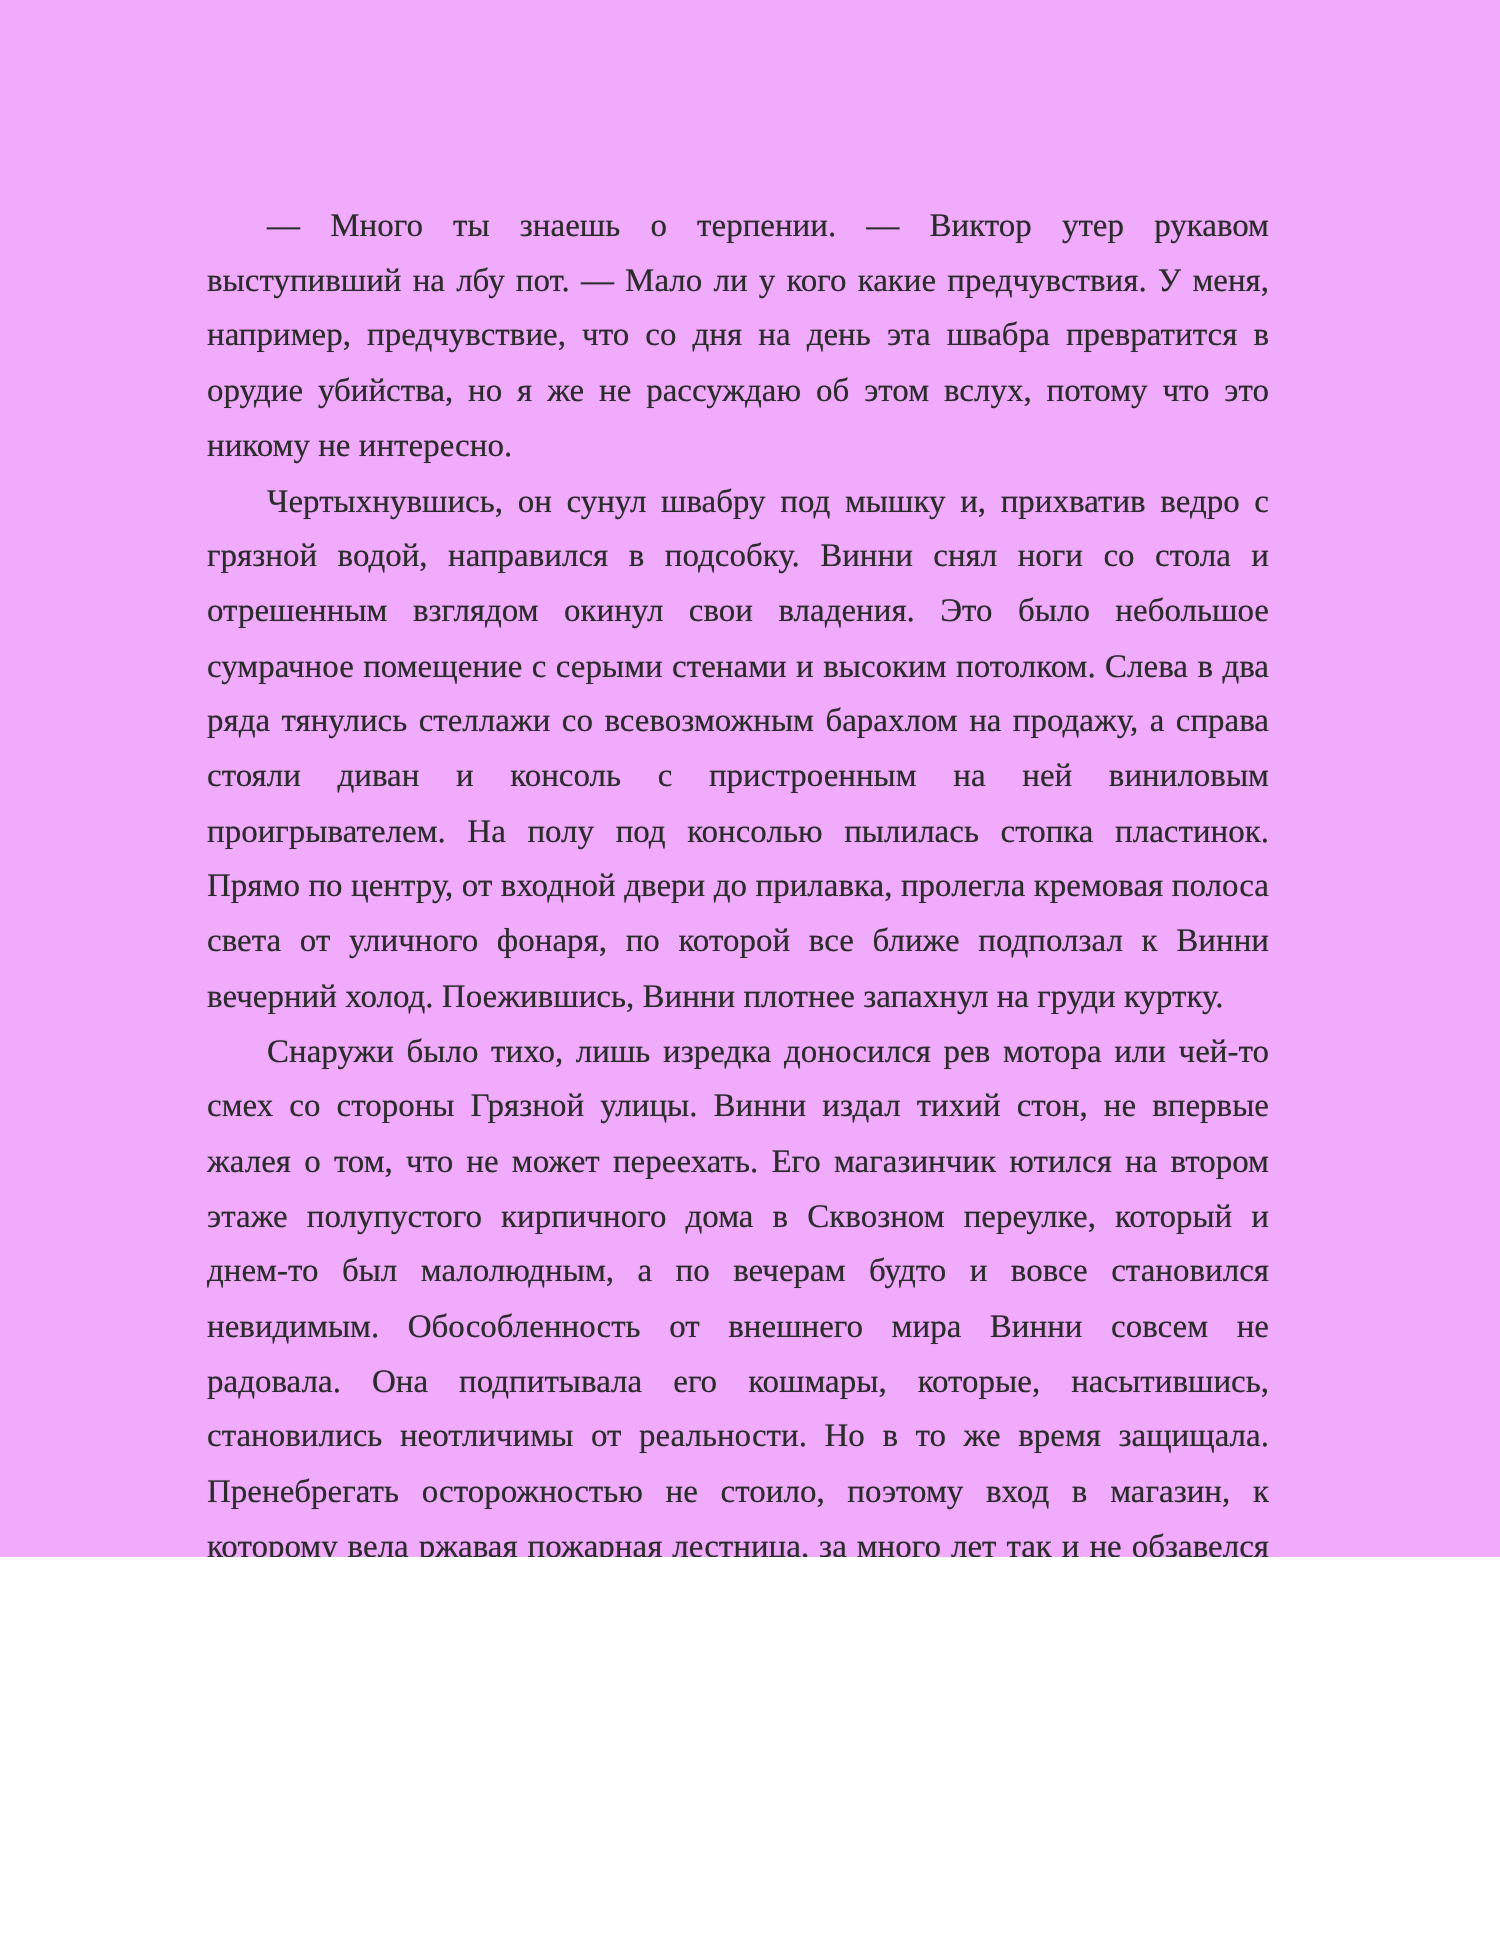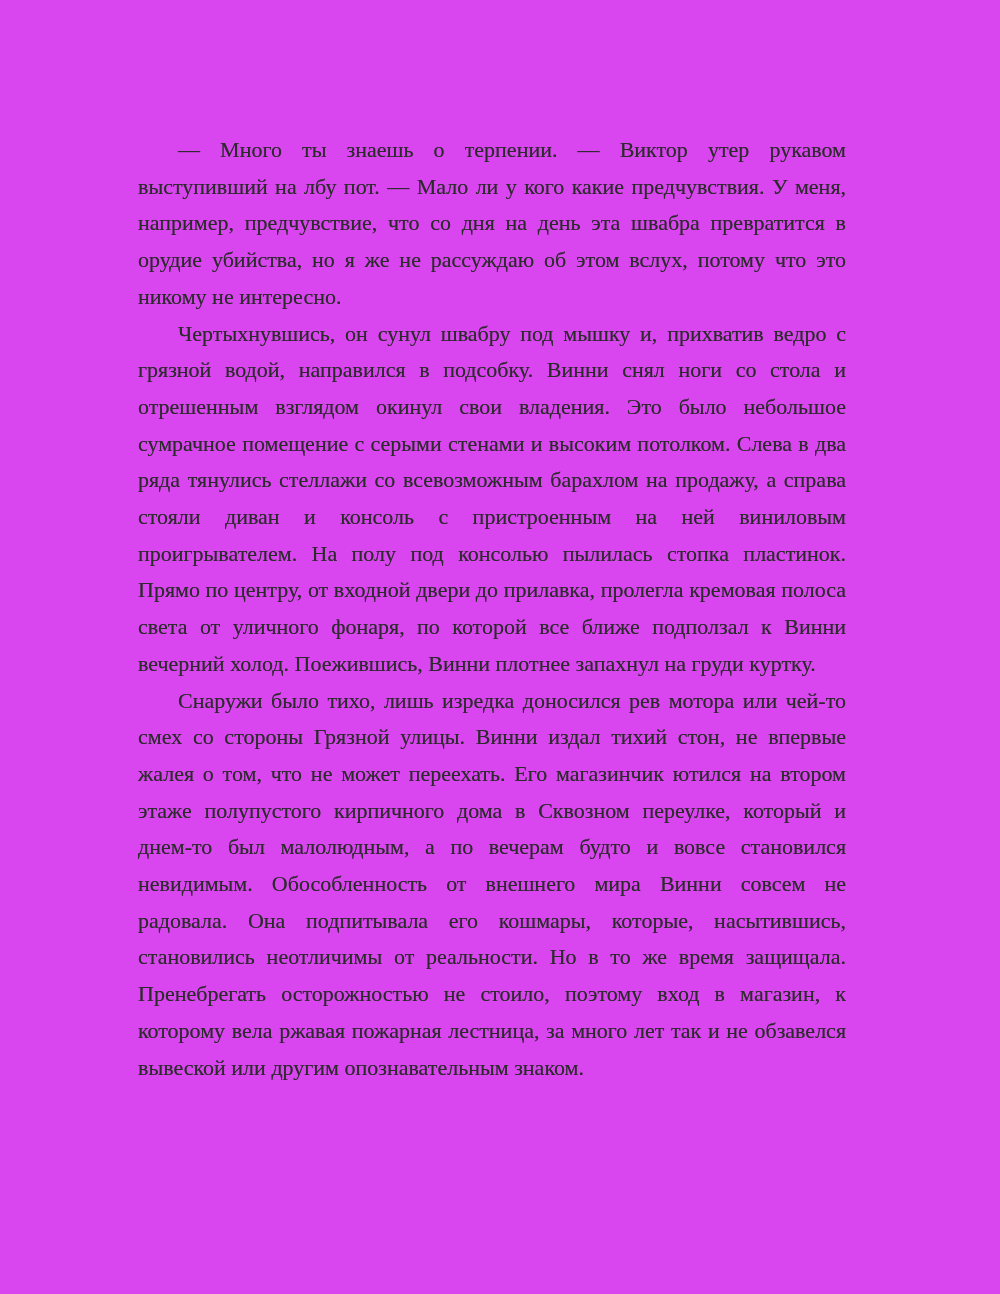--- a/index.html
+++ b/index.html
@@ -3,22 +3,22 @@
 <meta charset="utf-8">
 <style>
   html, body {
     margin: 0;
     padding: 0;
     background: #ffffff;
   }
   .page {
     position: relative;
     width: 1000px;
-    height: 1294px;
-    background: #d946ef;
+    height: 1038px;
+    background: #f0abfc;
     overflow: hidden;
     font-family: "Liberation Serif", "DejaVu Serif", serif;
   }
   .text-block {
     position: absolute;
     left: 138px;
     top: 132px;
     width: 708px;
     color: #2b2b2b;
     font-size: 22px;

